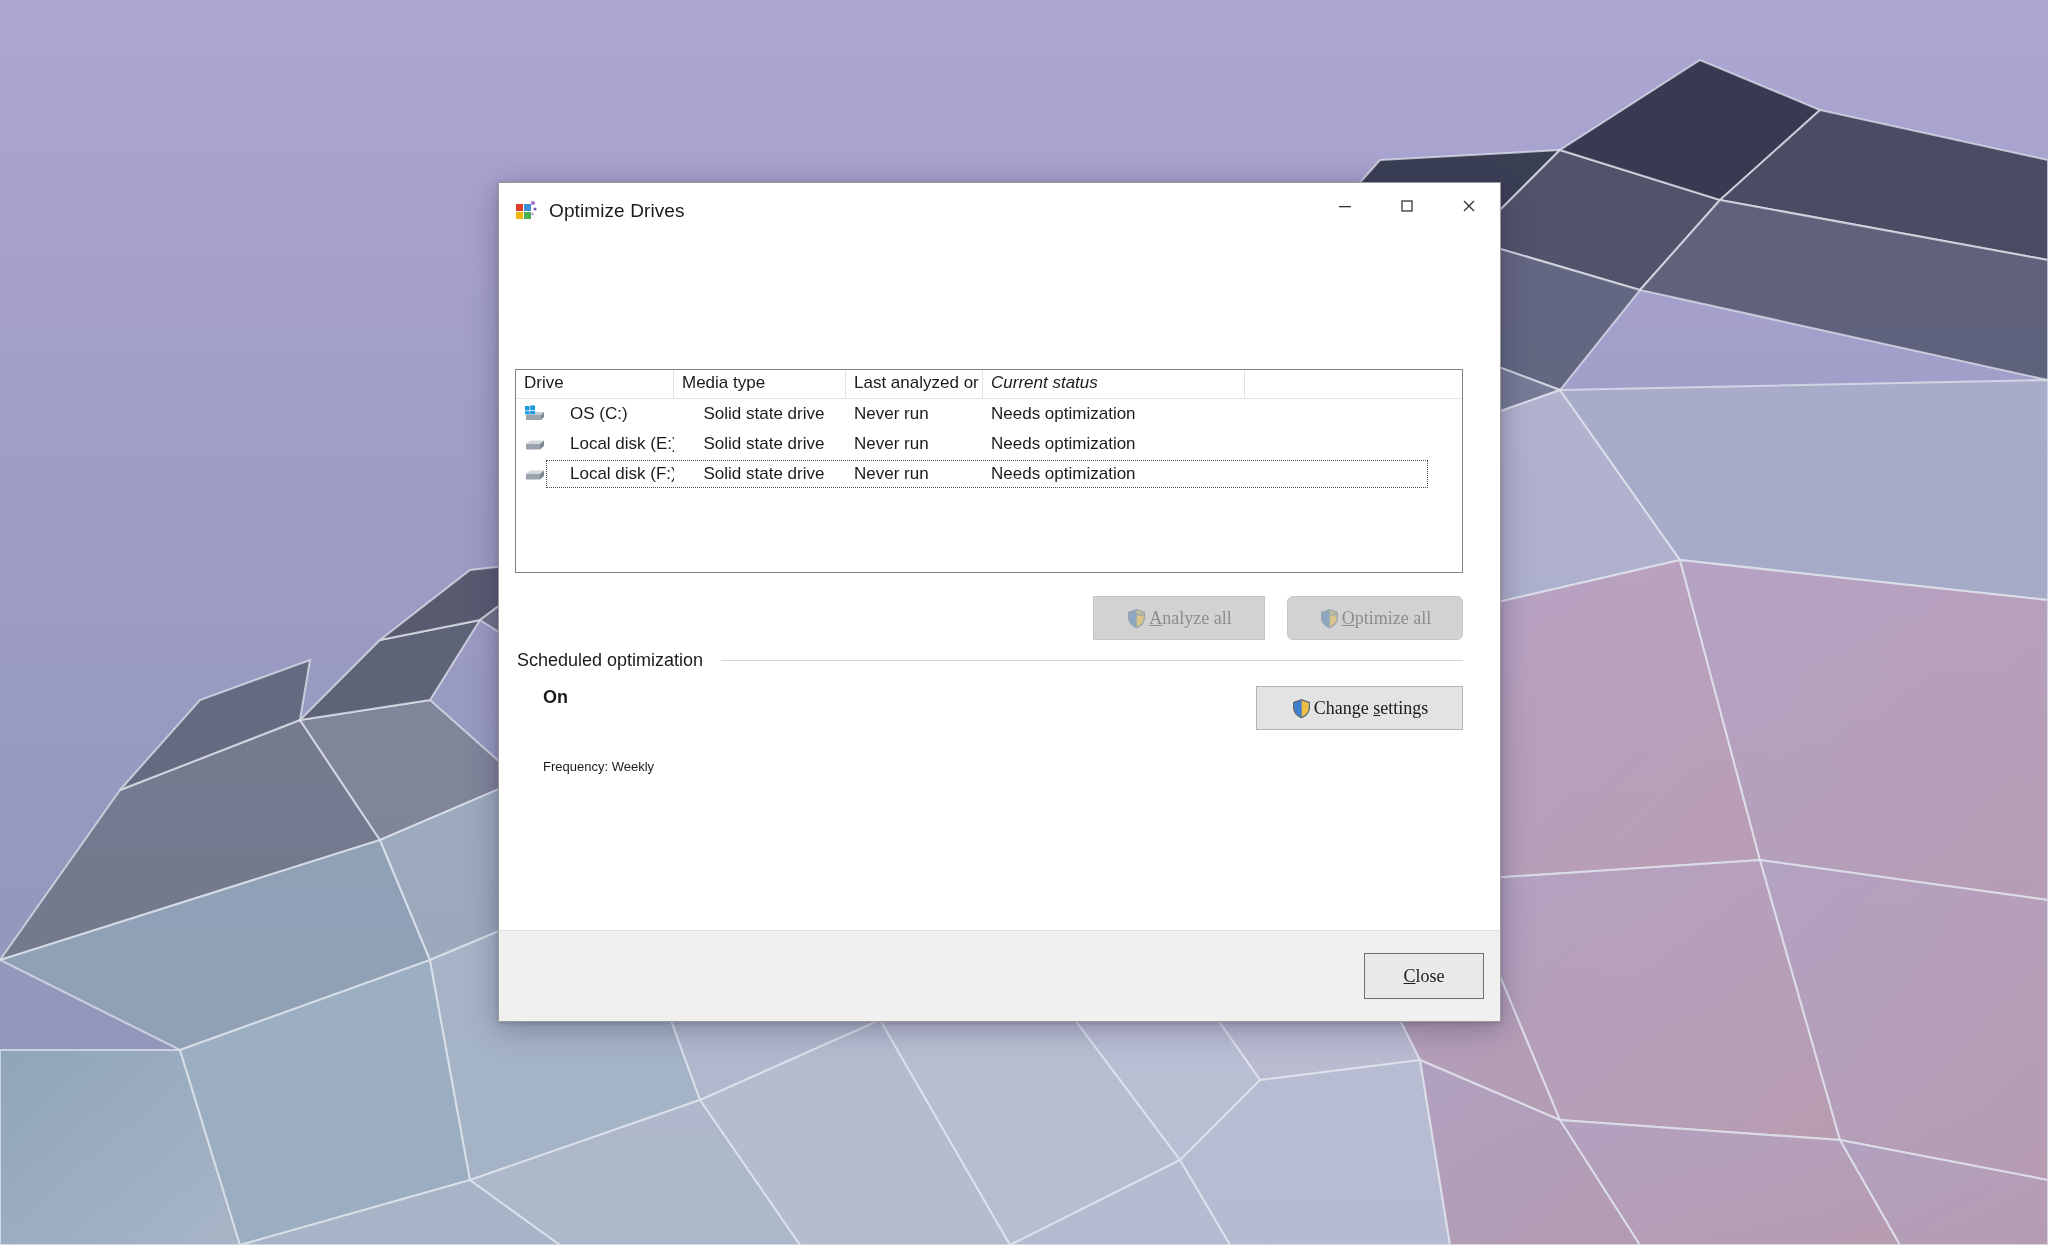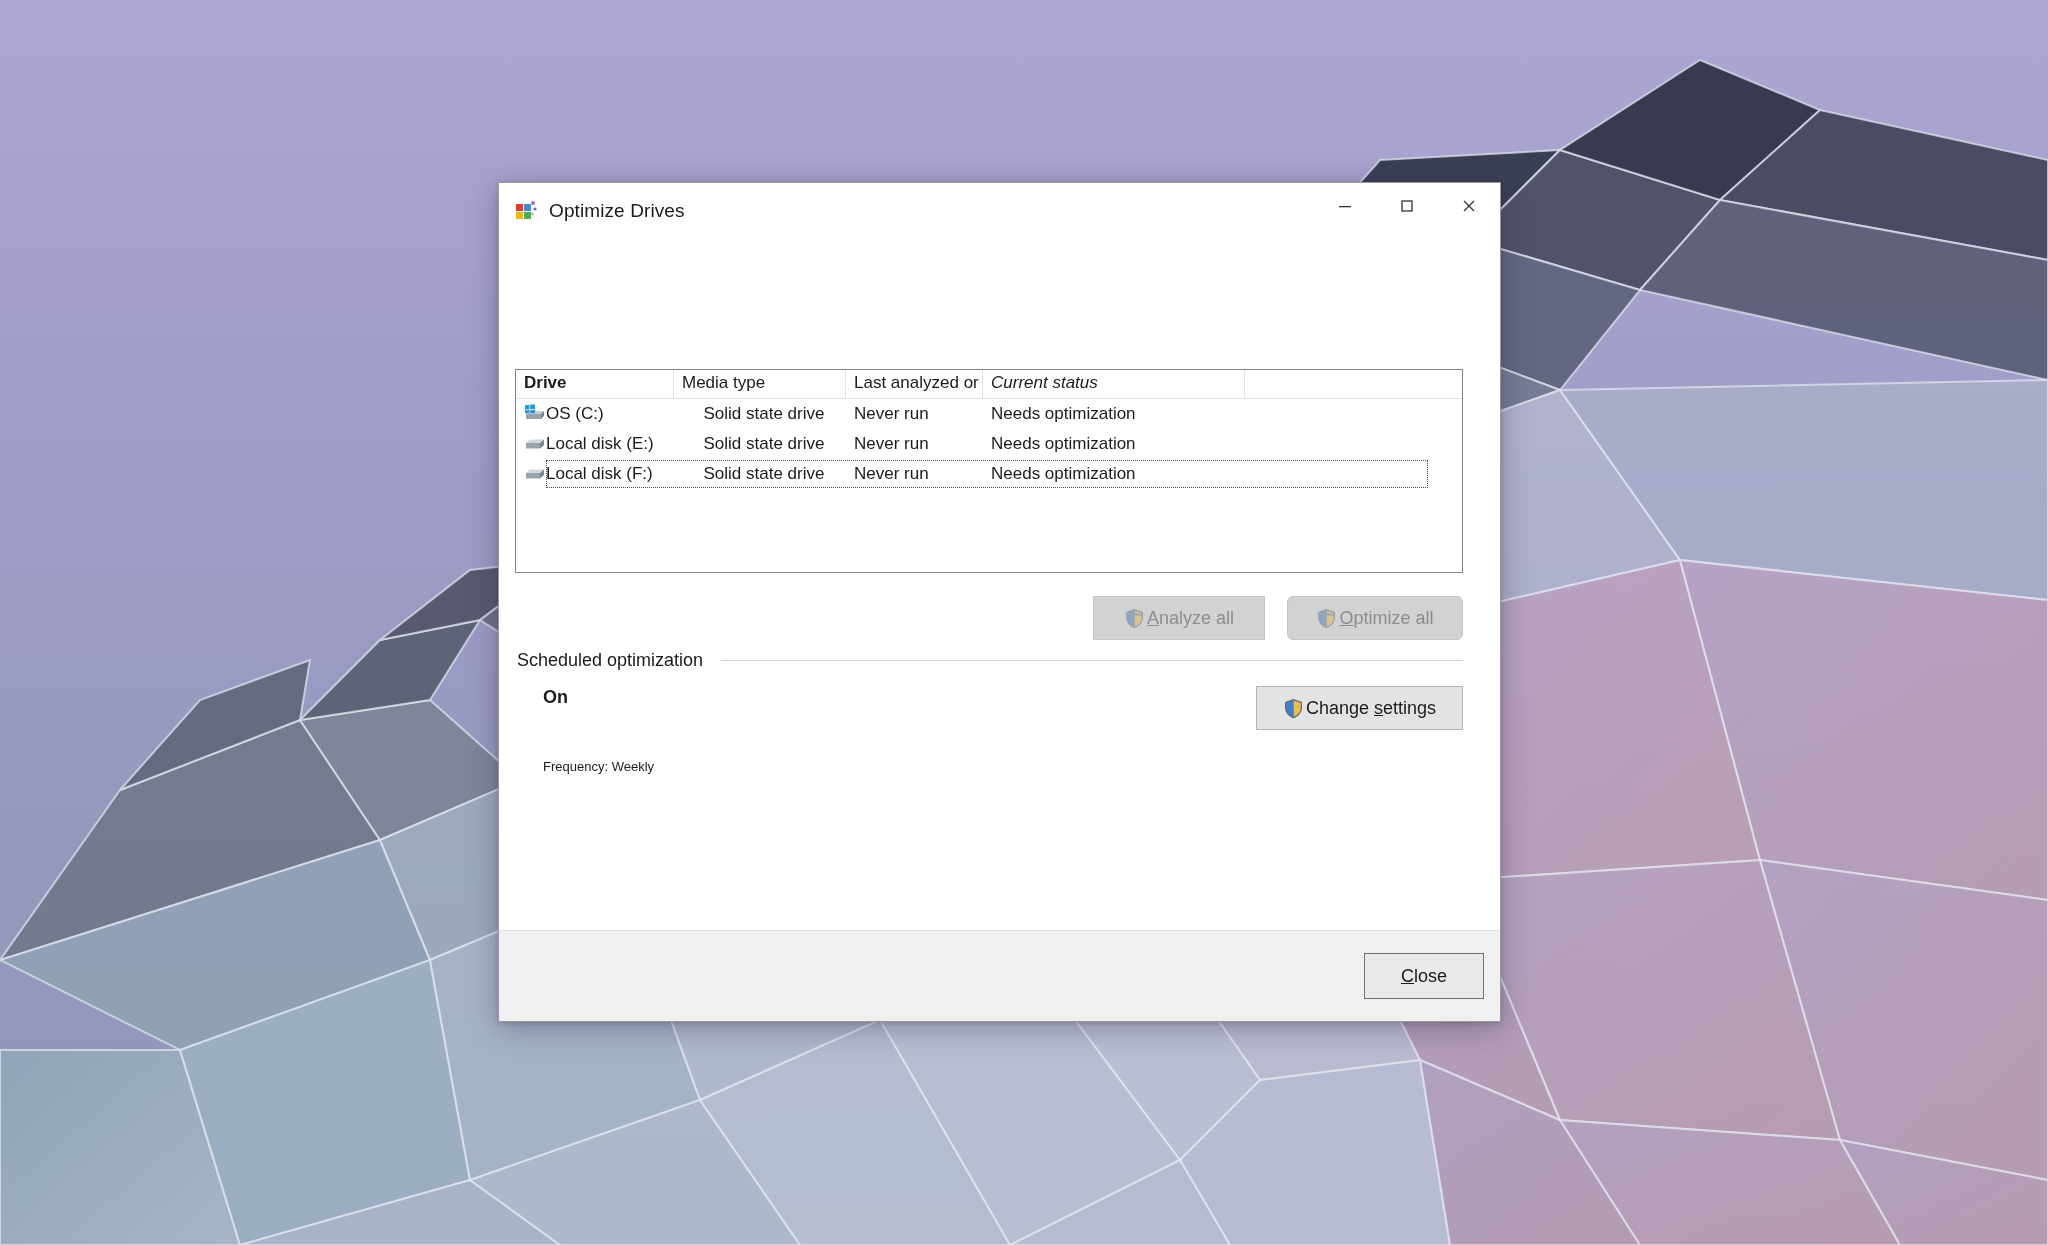--- a/index.html
+++ b/index.html
@@ -147,21 +147,21 @@
   .col-head {
     font-size: 17px;
     color: #1b1b1b;
     padding: 3px 0 0 8px;
     box-sizing: border-box;
     border-right: 1px solid #e2e2e2;
     white-space: nowrap;
     overflow: hidden;
     cursor: default;
   }
-  .col-drive   { width: 158px; font-weight: bold; }
+  .col-drive   { width: 158px; }
   .col-media   { width: 172px; }
   .col-last    { width: 137px; }
   .col-status  { width: 262px; font-style: italic; }
   .col-extra   { flex: 1 1 auto; border-right: none; }
 
   .drive-row {
     display: flex;
     align-items: center;
     height: 30px;
     box-sizing: border-box;
@@ -181,42 +181,43 @@
   .cell {
     font-size: 17px;
     color: #1b1b1b;
     box-sizing: border-box;
     white-space: nowrap;
     overflow: hidden;
   }
   .cell-drive {
     width: 150px;
     display: flex;
-    gap: 1px;
+    align-items: center;
+    gap: 25px;
   }
   .cell-media  { width: 172px; padding-left: 8px; text-align: center; }
   .cell-last   { width: 137px; padding-left: 8px; }
   .cell-status { width: 262px; padding-left: 8px; }
   .drive-icon { width: 21px; height: 18px; flex: none; display: block; }
 
   
   .btn {
     position: absolute;
     display: flex;
     align-items: center;
     justify-content: center;
     gap: 2px;
     background: #d2d2d2;
     border: 1px solid #c6c6c6;
     font-size: 18px;
     color: #1b1b1b;
     box-sizing: border-box;
     cursor: default;
     padding: 0;
-    font-family: Liberation Sans, sans-serif;
+    font-family: Liberation Serif, serif;
   }
   .btn.enabled {
     background: #e3e3e3;
     border: 1px solid #b4b4b4;
     color: #1b1b1b;
   }
   .btn.disabled { color: #8d8d8d; }
   .btn.default-btn {
     background: #e9e9e9;
     border: 1px solid #6f6f6f;

